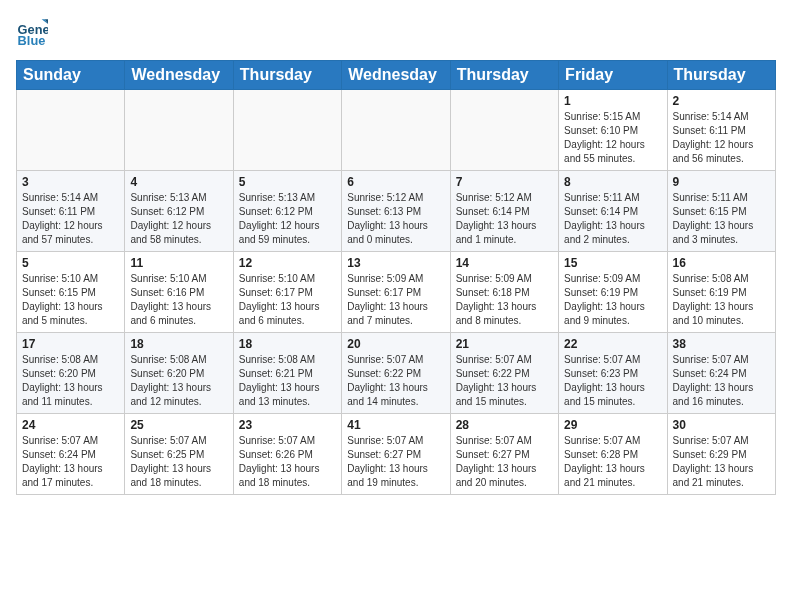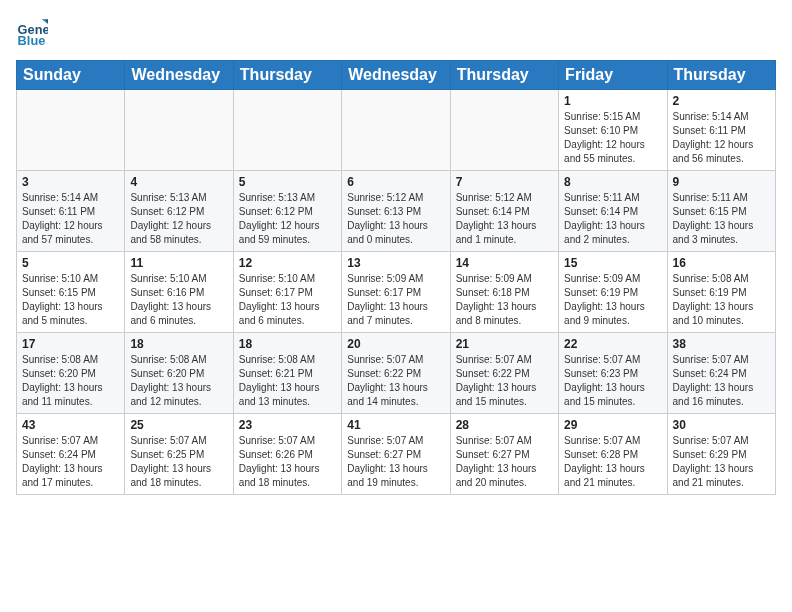--- a/index.html
+++ b/index.html
@@ -282,21 +282,21 @@
         <td>
           <span class="day-number">38</span>
           <div class="day-info" style="white-space: pre-line;">Sunrise: 5:07 AM
 Sunset: 6:24 PM
 Daylight: 13 hours
 and 16 minutes.</div>
         </td>
       </tr>
       <tr>
         <td>
-          <span class="day-number">43</span>
+          <span class="day-number">24</span>
           <div class="day-info" style="white-space: pre-line;">Sunrise: 5:07 AM
 Sunset: 6:24 PM
 Daylight: 13 hours
 and 17 minutes.</div>
         </td>
         <td>
           <span class="day-number">25</span>
           <div class="day-info" style="white-space: pre-line;">Sunrise: 5:07 AM
 Sunset: 6:25 PM
 Daylight: 13 hours

